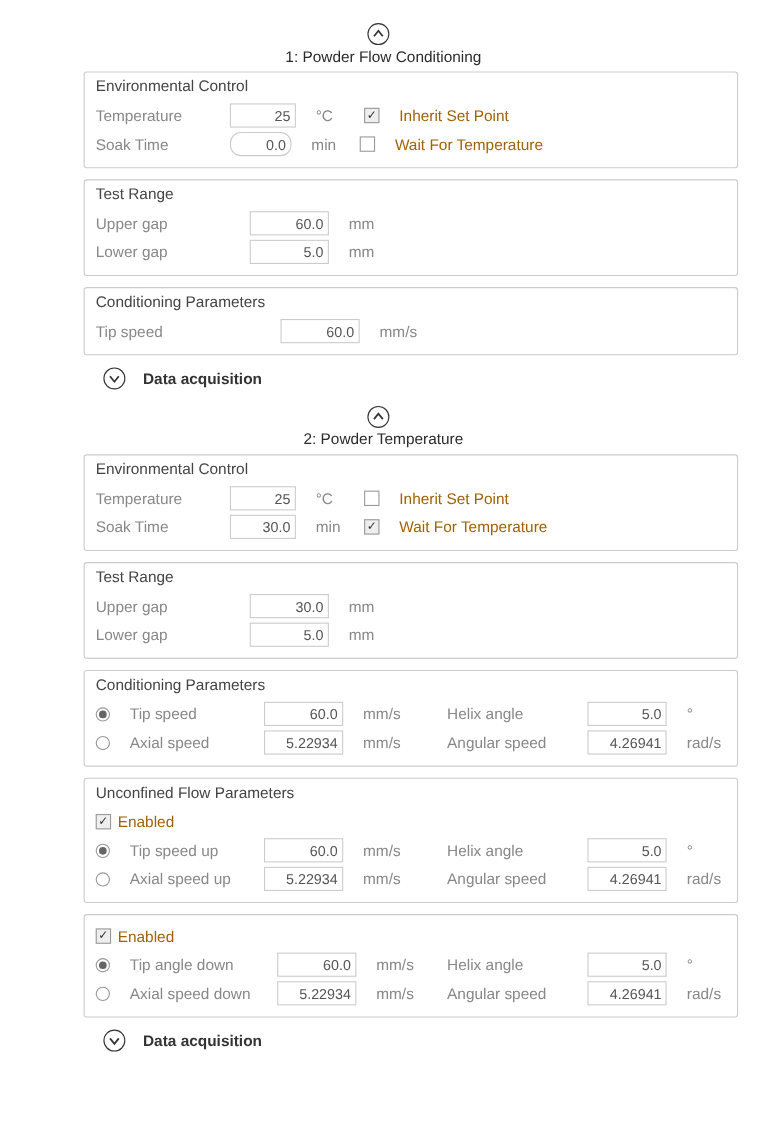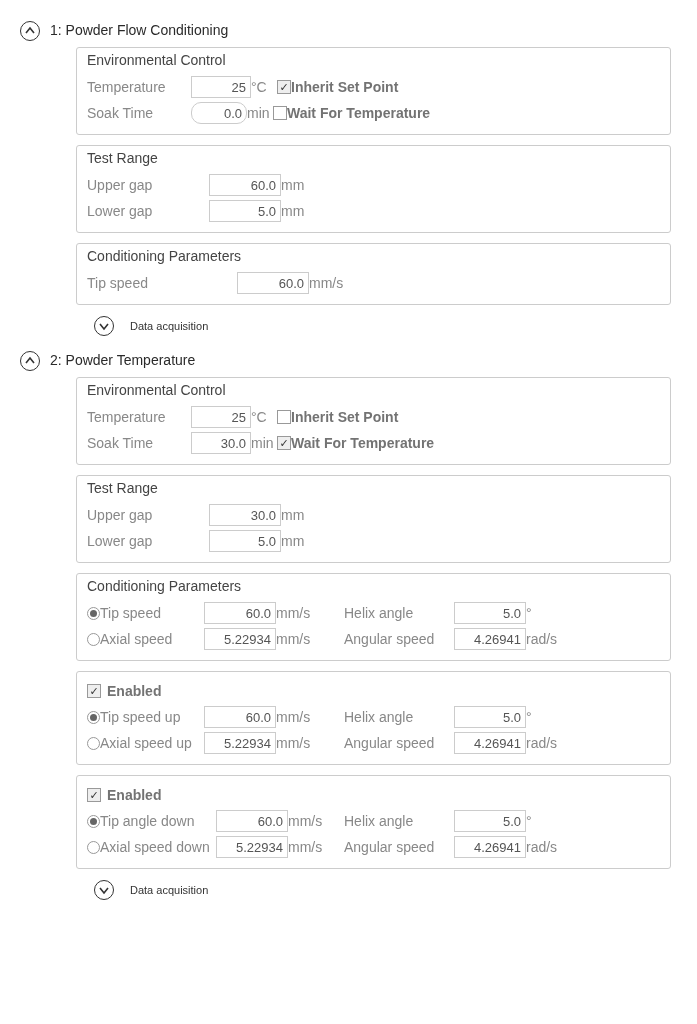--- a/index.html
+++ b/index.html
@@ -7,22 +7,23 @@
     margin: 0;
     padding: 20px 20px 20px 20px;
     font-family: Arial, Helvetica, sans-serif;
     font-size: 14px;
     color: #666;
     background: #fff;
     width: 697px;
   }
   .section {
     display: flex;
-    align-items: flex-start;
+    align-items: center;
     margin-bottom: 4px;
+    flex-direction: column;
   }
   .chev-circle {
     width: 20px;
     height: 20px;
     border: 1.5px solid #333;
     border-radius: 50%;
     display: inline-flex;
     align-items: center;
     justify-content: center;
     flex: 0 0 auto;
@@ -48,21 +49,21 @@
     position: relative;
   }
   .group-legend {
     font-size: 14px;
     color: #444;
     margin: -2px 0 6px 0;
   }
   .row {
     display: flex;
     align-items: center;
-    gap: 0;
+    gap: 18px;
     padding: 2px 0;
     min-height: 26px;
   }
   .lbl {
     color: #888;
     font-size: 14px;
     width: 104px;
     flex: 0 0 auto;
   }
   .lbl.wider { width: 122px; }
@@ -95,22 +96,22 @@
   .chk.checked {
     background: #eee;
   }
   .chk.checked::after {
     content: "✓";
     font-size: 11px;
     color: #333;
     line-height: 1;
   }
   .chk-label {
-    color: #737373;
-    font-weight: 700;
+    color: #a16207;
+    font-weight: 400;
     font-size: 14px;
   }
   .radio {
     width: 13px;
     height: 13px;
     border: 1px solid #999;
     border-radius: 50%;
     display: inline-flex;
     align-items: center;
     justify-content: center;
@@ -129,21 +130,21 @@
     color: #888;
     flex: 0 0 auto;
   }
   .col2-lbl {
     color: #888;
     width: 110px;
     flex: 0 0 auto;
     margin-left: 18px;
   }
   .acq-row { display:flex; align-items:center; gap:6px; margin: 8px 0 2px 18px; }
-  .acq-label { color:#333; font-weight:400; font-size:11px; }
+  .acq-label { color:#333; font-weight:700; font-size:14px; }
   .plain-row { display:flex; align-items:center; gap:10px; margin: 10px 0 6px 0; }
   .plain-lbl { color:#888; }
 </style>
 </head>
 <body>
 
 <div class="section">
   <span class="chev-circle">
     <svg viewBox="0 0 10 10">
         <path d="M1 7 L5 2 L9 7" fill="none" stroke="#333" stroke-width="1.6"></path>
@@ -264,20 +265,21 @@
       <span class="radio-lbl">Axial speed</span>
       <input class="num" value="5.22934" style="">
       <span class="unit wide">mm/s</span>
       <span class="col2-lbl">Angular speed</span>
       <input class="num" value="4.26941" style="">
       <span class="unit">rad/s</span>
     </div>
   </div>
 
   <div class="group">
+    <div class="group-legend">Unconfined Flow Parameters</div>
     <div class="row" style="gap:6px">
       <span class="chk checked"></span>
       <span class="chk-label">Enabled</span>
     </div>
     <div class="row">
       <span class="radio sel"></span>
       <span class="radio-lbl">Tip speed up</span>
       <input class="num" value="60.0" style="">
       <span class="unit wide">mm/s</span>
       <span class="col2-lbl">Helix angle</span>

